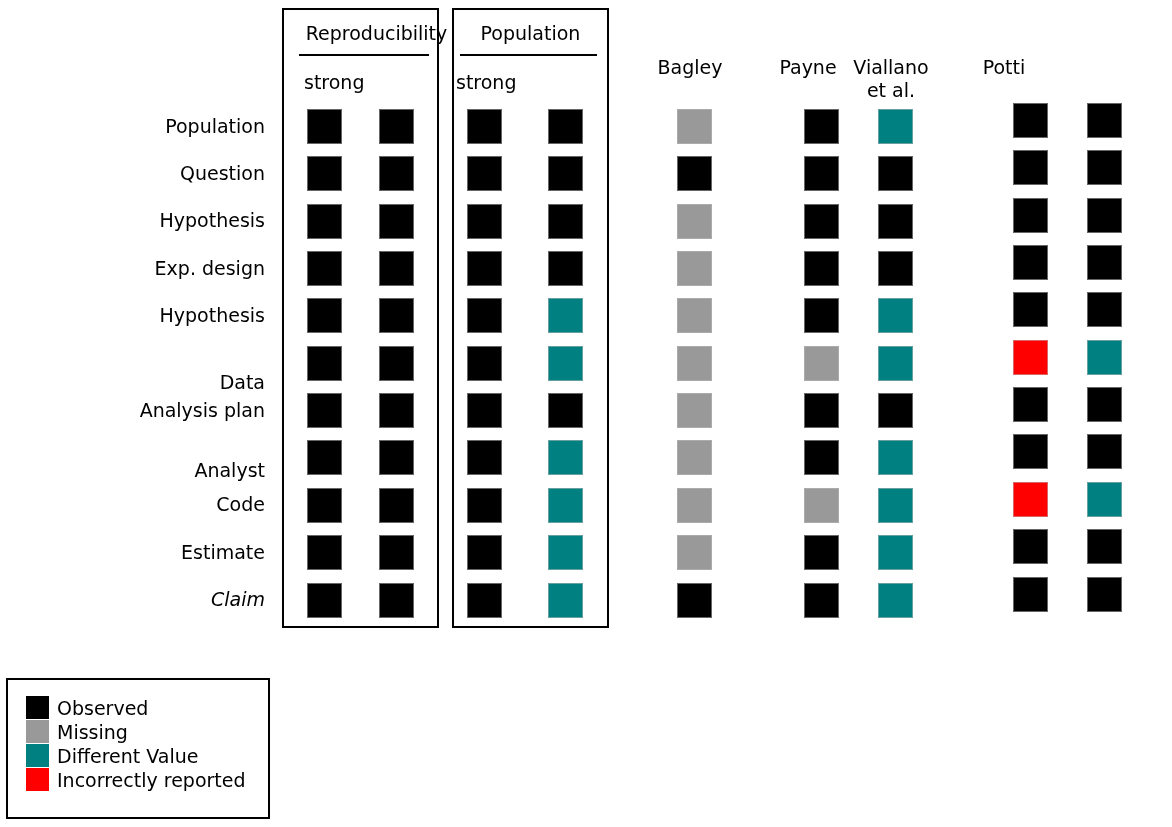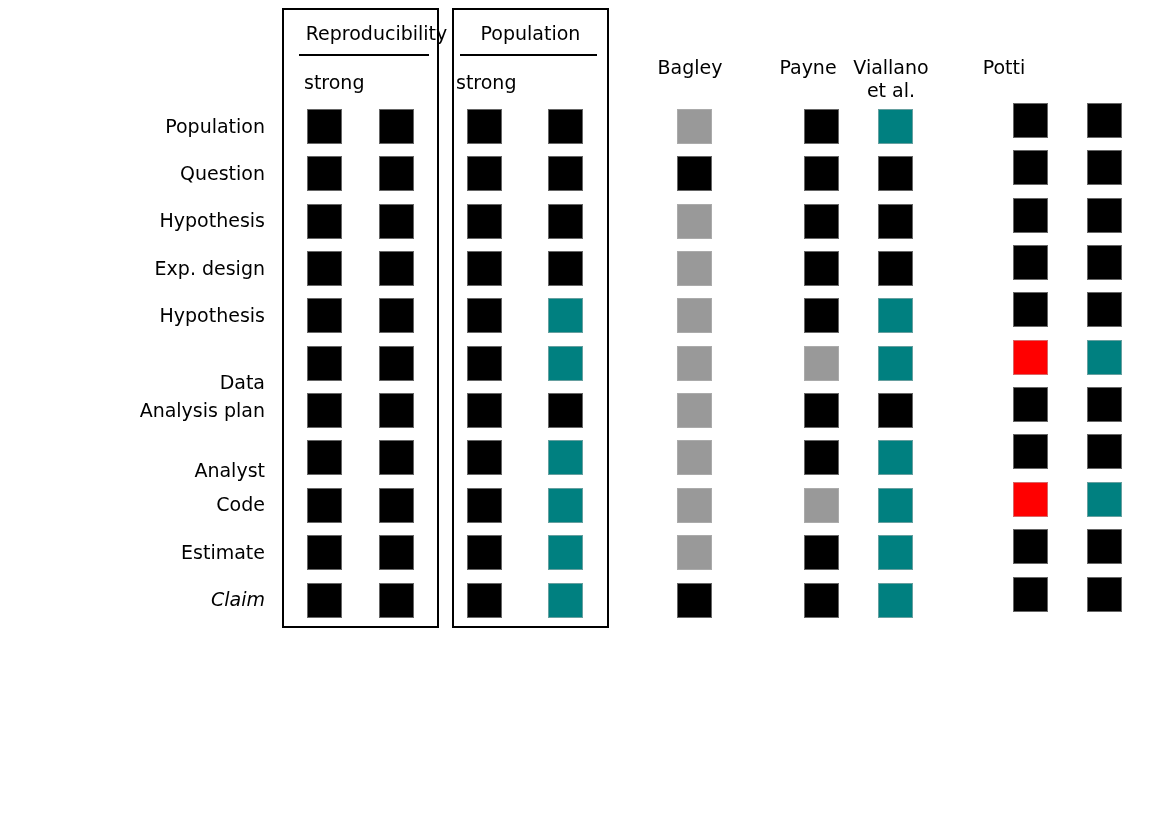--- a/index.html
+++ b/index.html
@@ -147,13 +147,23 @@
     <div class="abs cell" style="left: 1086.5px; top: 150.35px; background: rgb(0, 0, 0);"></div>
     <div class="abs cell" style="left: 1086.5px; top: 197.7px; background: rgb(0, 0, 0);"></div>
     <div class="abs cell" style="left: 1086.5px; top: 245.05px; background: rgb(0, 0, 0);"></div>
     <div class="abs cell" style="left: 1086.5px; top: 292.4px; background: rgb(0, 0, 0);"></div>
     <div class="abs cell" style="left: 1086.5px; top: 339.75px; background: rgb(0, 128, 128);"></div>
     <div class="abs cell" style="left: 1086.5px; top: 387.1px; background: rgb(0, 0, 0);"></div>
     <div class="abs cell" style="left: 1086.5px; top: 434.45px; background: rgb(0, 0, 0);"></div>
     <div class="abs cell" style="left: 1086.5px; top: 481.8px; background: rgb(0, 128, 128);"></div>
     <div class="abs cell" style="left: 1086.5px; top: 529.15px; background: rgb(0, 0, 0);"></div>
     <div class="abs cell" style="left: 1086.5px; top: 576.5px; background: rgb(0, 0, 0);"></div>
+    <div class="abs legend-box" style="left: 6px; top: 678px; width: 264px; height: 141px;">
+      <div class="abs legend-swatch" style="left: 18px; top: 16px; background: rgb(0, 0, 0);"></div>
+      <div class="abs legend-label" style="left: 49px; top: 27.5px;">Observed</div>
+      <div class="abs legend-swatch" style="left: 18px; top: 40px; background: rgb(153, 153, 153);"></div>
+      <div class="abs legend-label" style="left: 49px; top: 51.5px;">Missing</div>
+      <div class="abs legend-swatch" style="left: 18px; top: 64px; background: rgb(0, 128, 128);"></div>
+      <div class="abs legend-label" style="left: 49px; top: 75.5px;">Different Value</div>
+      <div class="abs legend-swatch" style="left: 18px; top: 88px; background: rgb(255, 0, 0);"></div>
+      <div class="abs legend-label" style="left: 49px; top: 99.5px;">Incorrectly reported</div>
+    </div>
   </div>
 
 </body></html>

